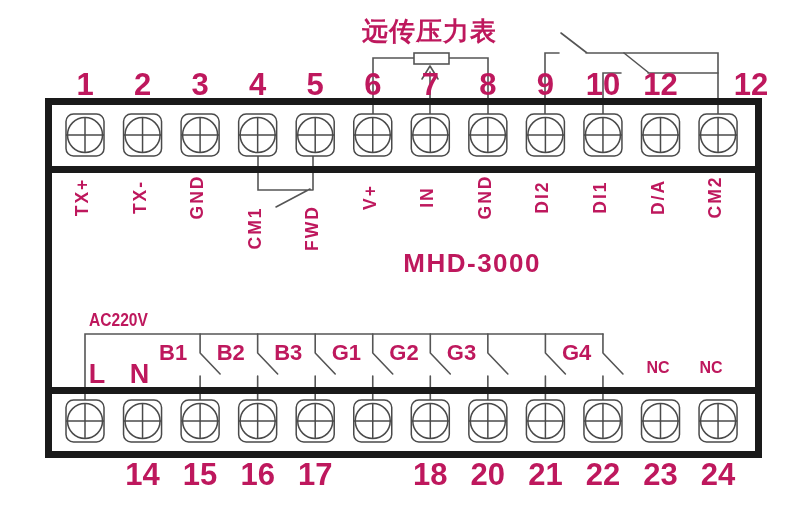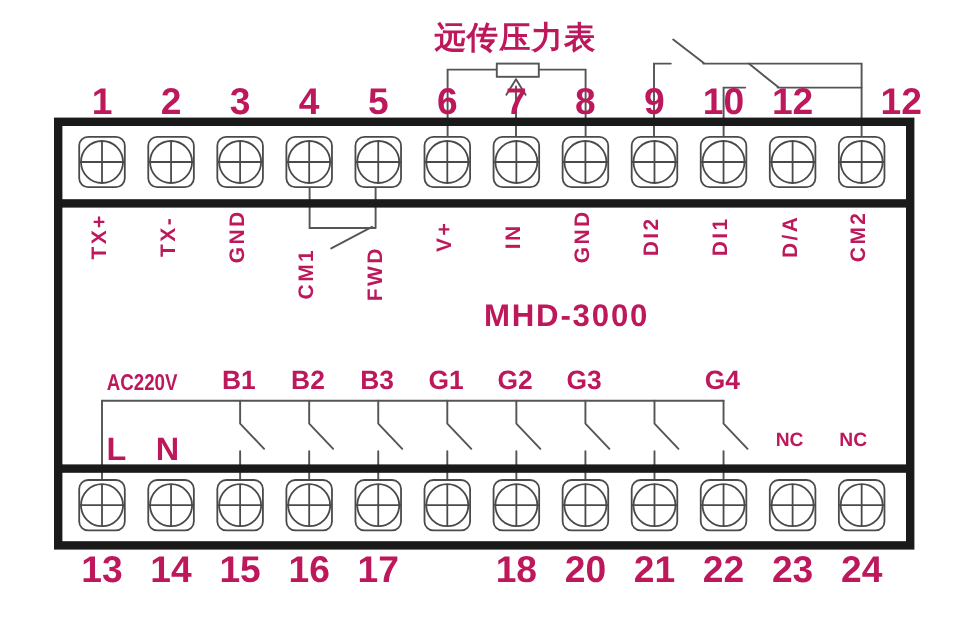--- a/index.html
+++ b/index.html
@@ -31,22 +31,22 @@
     font-size: 17.5px;
     font-weight: bold;
     letter-spacing: 2px;
     transform: rotate(-90deg);
   }
   .blabel-power {
     position: absolute; width: 80px; text-align: center;
     font-size: 27px; font-weight: bold; line-height: 1;
   }
   .blabel-relay {
-    position: absolute; width: 80px; text-align: center;
-    font-size: 22px; font-weight: bold; line-height: 1;
+    position: absolute; width: 80px; 
+    font-size: 22px; font-weight: bold; line-height: 1; margin-top: 36px;
   }
   .blabel-nc {
     position: absolute; width: 80px; text-align: center;
     font-size: 16px; font-weight: bold; line-height: 1;
   }
   .title {
     left: 241px; top: 250px; width: 300px; text-align: right;
     font-size: 26px; letter-spacing: 1.5px; line-height: 1;
   }
   .annotation-pg {
@@ -149,21 +149,20 @@
     <div class="tnum" style="left: 452.85px; top: 69px;">8</div>
     <div class="rlabel" style="left: 441.85px; top: 187px;">GND</div>
     <div class="tnum" style="left: 510.4px; top: 69px;">9</div>
     <div class="rlabel" style="left: 499.4px; top: 187px;">DI2</div>
     <div class="tnum" style="left: 567.95px; top: 69px;">10</div>
     <div class="rlabel" style="left: 556.95px; top: 187px;">DI1</div>
     <div class="tnum" style="left: 625.5px; top: 69px;">12</div>
     <div class="rlabel" style="left: 614.5px; top: 187px;">D/A</div>
     <div class="tnum" style="left: 716px; top: 69px;">12</div>
     <div class="rlabel" style="left: 672.05px; top: 187px;">CM2</div>
-    <div class="bnum" style="left: 50px; top: 459px;">13</div>
     <div class="blabel-power" style="left: 57px; top: 361px;">L</div>
     <div class="bnum" style="left: 107.55px; top: 459px;">14</div>
     <div class="blabel-power" style="left: 99.5px; top: 361px;">N</div>
     <div class="bnum" style="left: 165.1px; top: 459px;">15</div>
     <div class="blabel-relay" style="left: 159.1px; top: 306px;">B1</div>
     <div class="bnum" style="left: 222.65px; top: 459px;">16</div>
     <div class="blabel-relay" style="left: 216.65px; top: 306px;">B2</div>
     <div class="bnum" style="left: 280.2px; top: 459px;">17</div>
     <div class="blabel-relay" style="left: 274.2px; top: 306px;">B3</div>
     <div class="blabel-relay" style="left: 331.75px; top: 306px;">G1</div>

